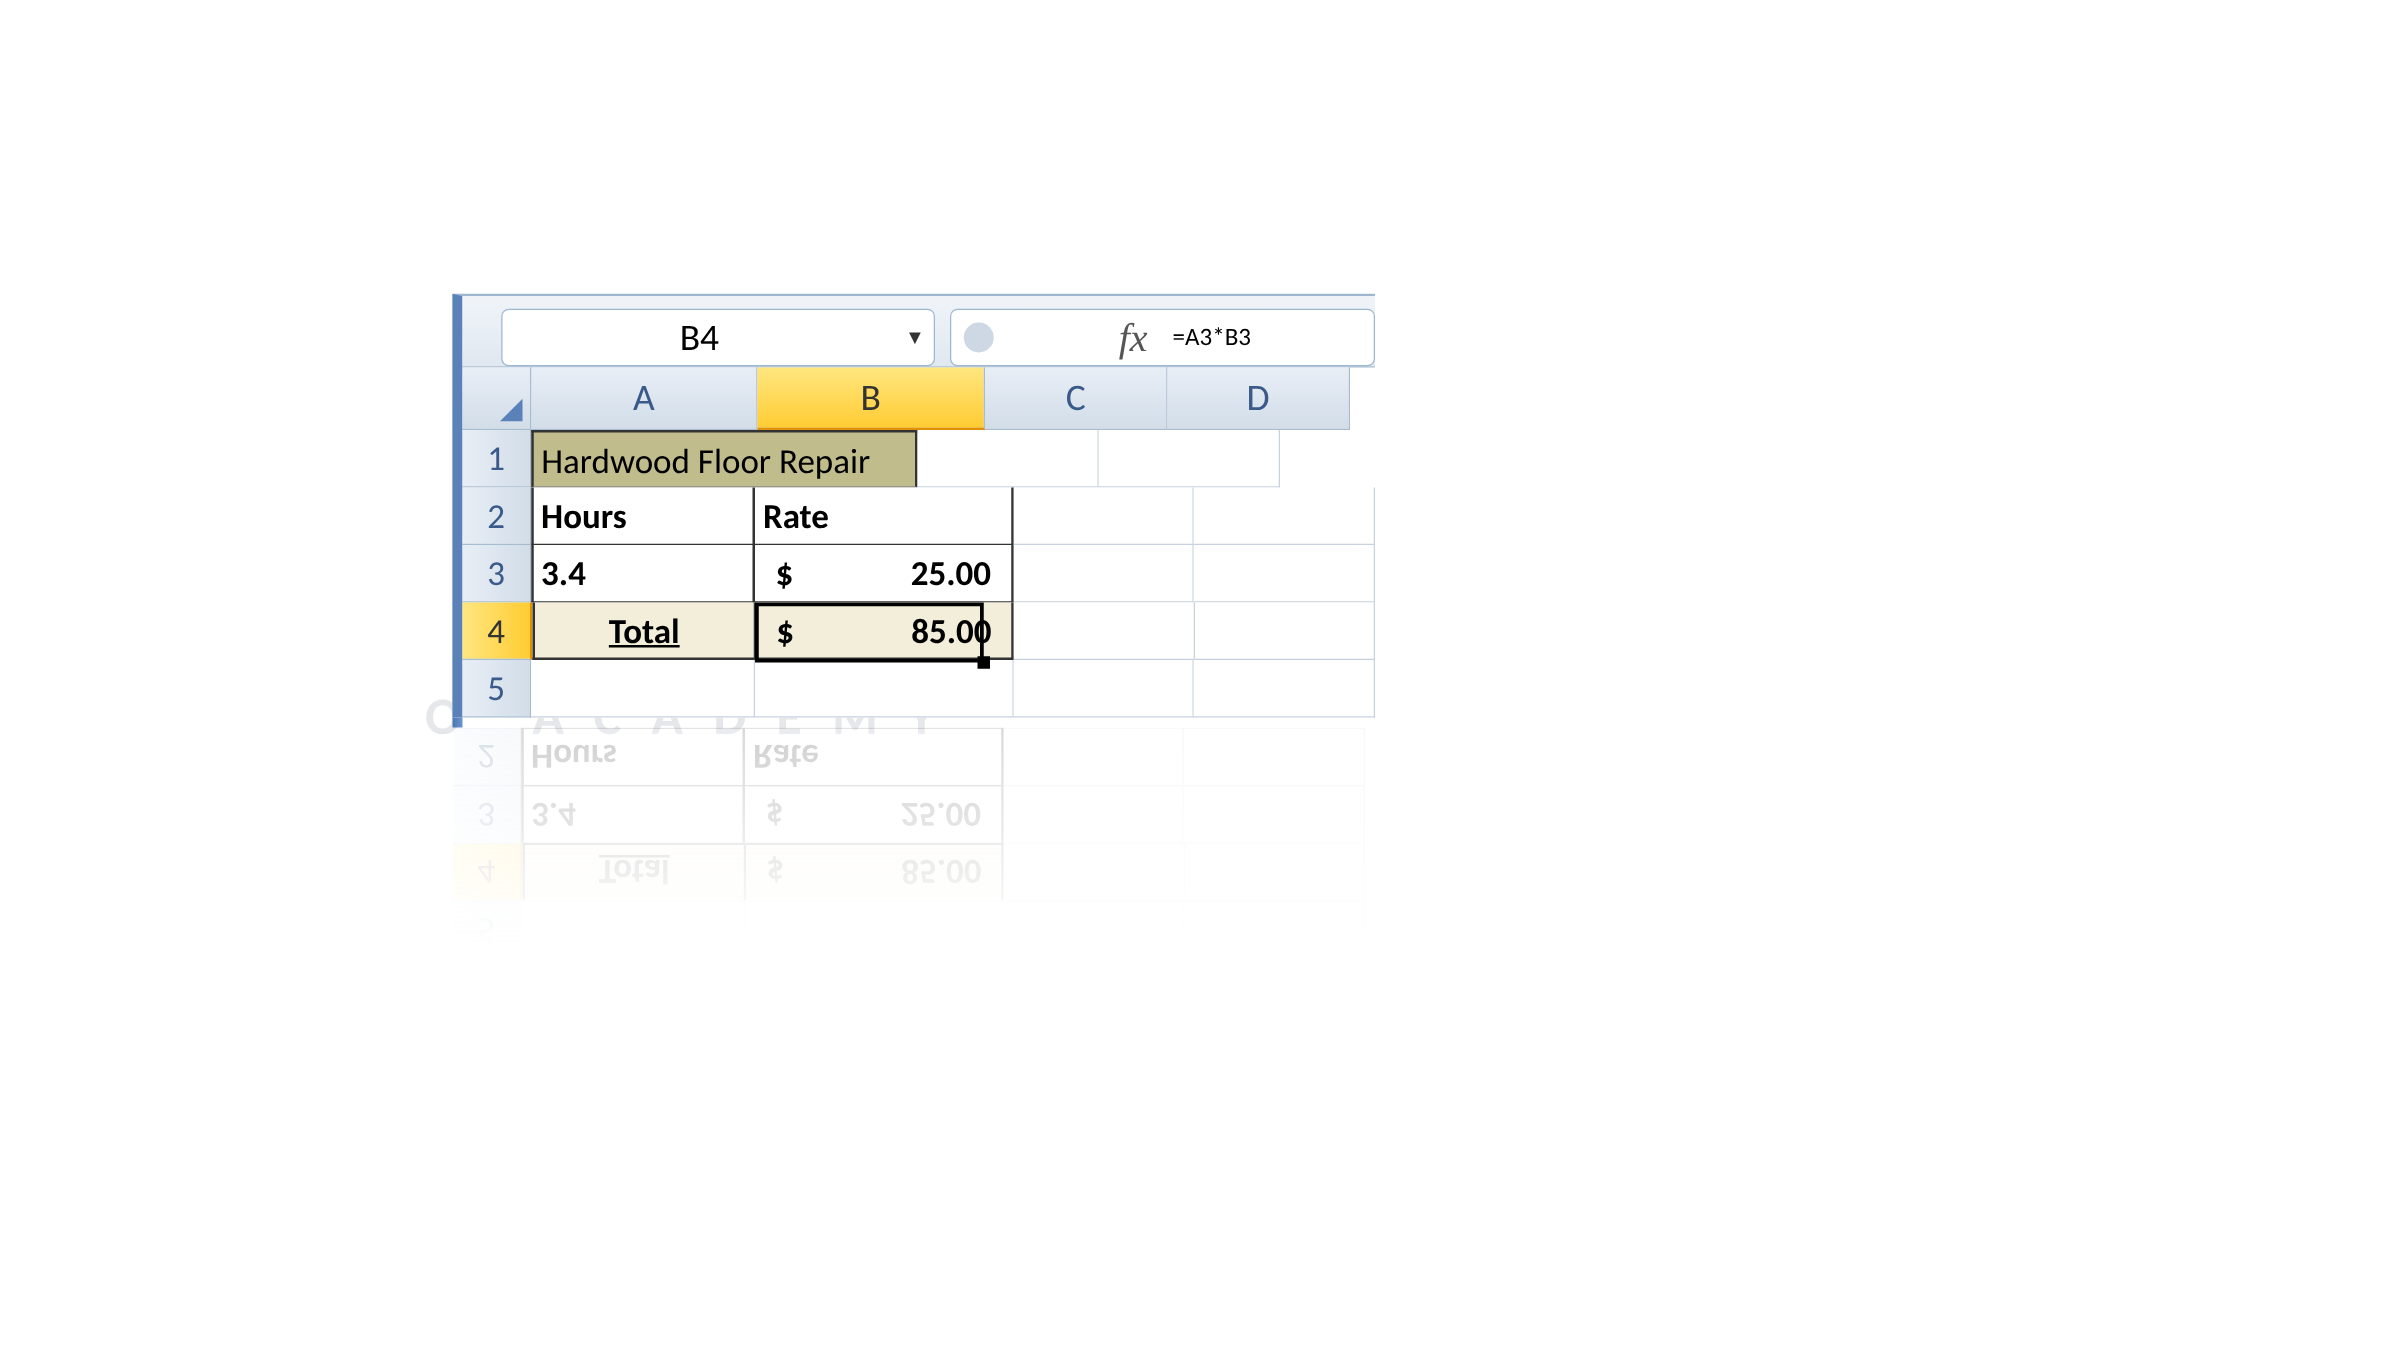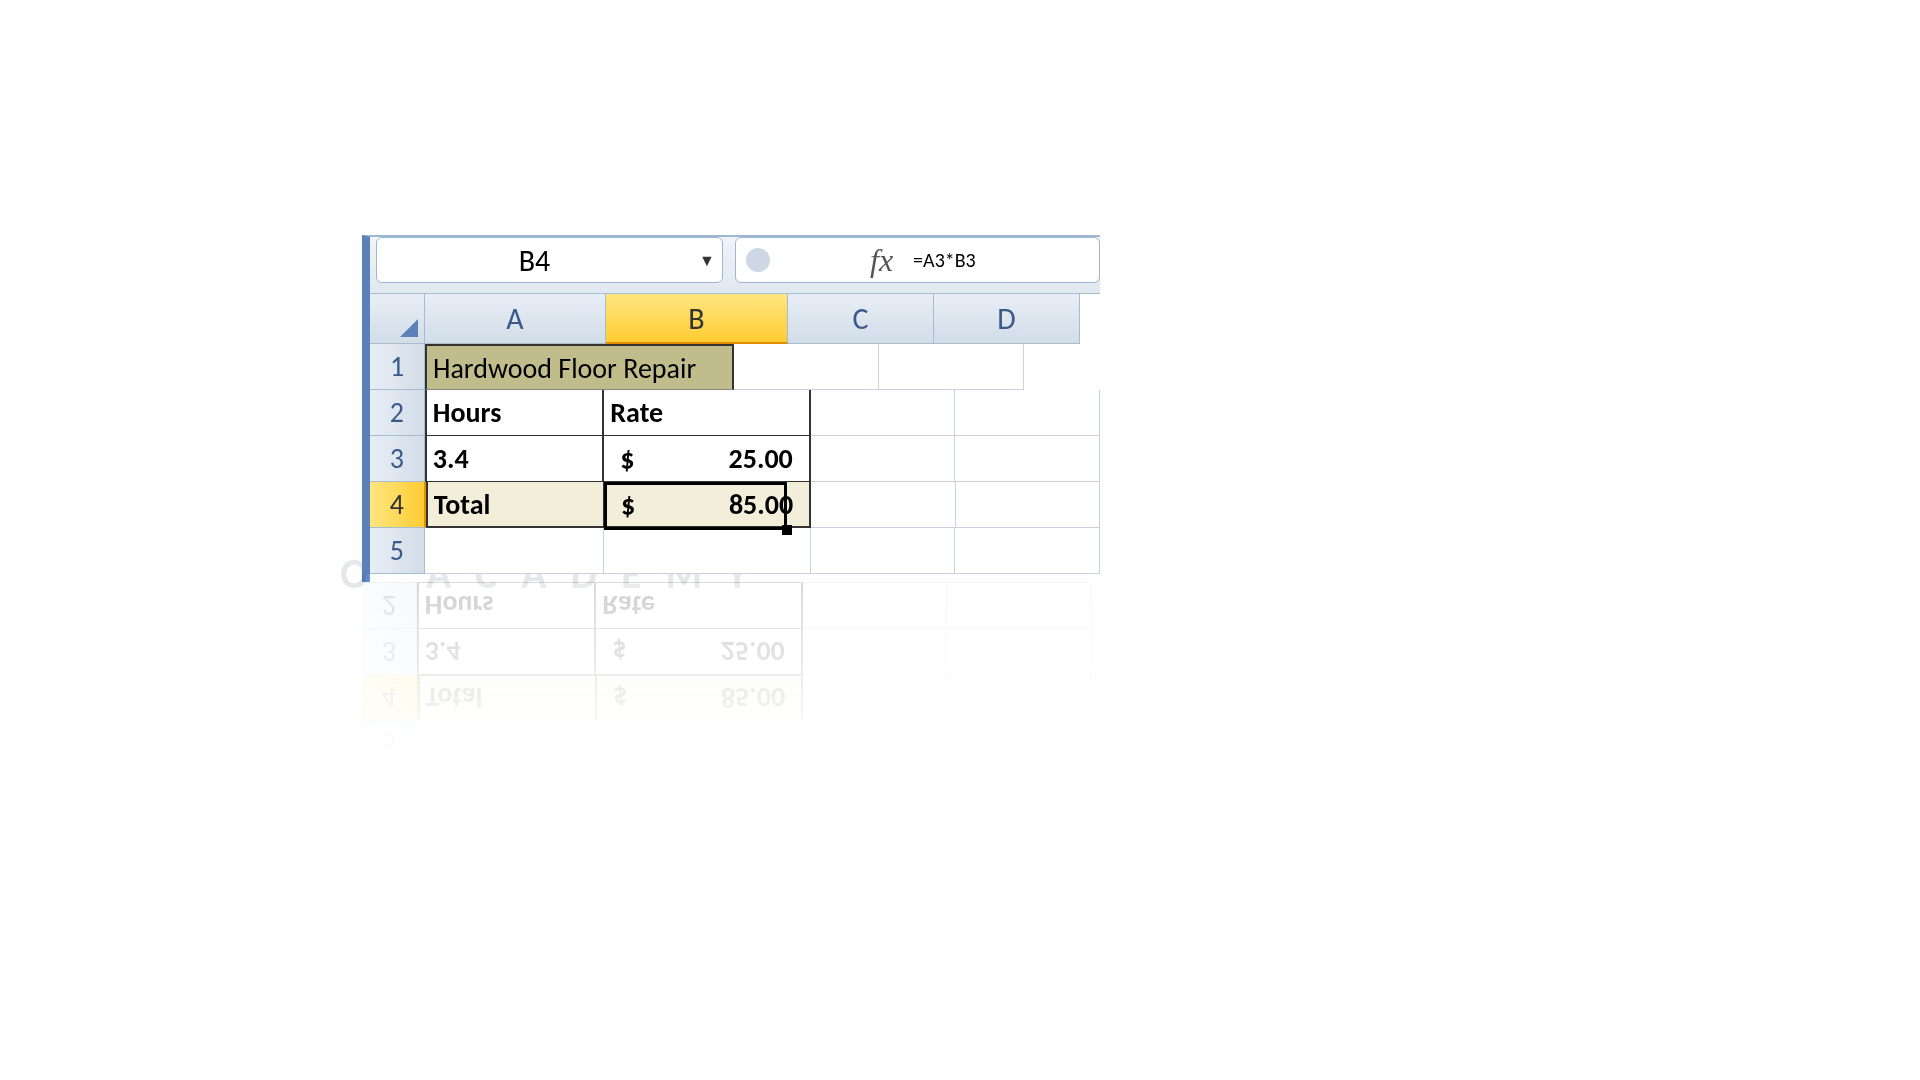--- a/index.html
+++ b/index.html
@@ -24,23 +24,24 @@
       position: absolute;
       left: 362px;
       top: 237px;
       width: 8px;
       height: 345px;
       background: linear-gradient(to right, #4a75b0 0%, #5a85c0 50%, #6a95d0 100%);
     }
     .formula-bar {
       height: 56px;
       display: flex;
-      align-items: flex-start;
+      align-items: flex-end;
       background: linear-gradient(to bottom, #f0f4f9, #e0e8f0);
       border-bottom: 1px solid #a8bcd0;
+      padding-left: 25px;
     }
     .namebox {
       width: 345px;
       height: 44px;
       margin-left: 6px;
       background: white;
       border: 1px solid #9db7d0;
       border-radius: 6px;
       display: flex;
       align-items: center;
@@ -183,24 +184,26 @@
     }
     .hdr-cell.colB { border-left: none; }
     .data-cell {
       border-left: 2px solid #333;
       border-right: 2px solid #333;
       border-bottom: 1px solid #333;
     }
     .data-cell.colB { border-left: none; }
     .total-label {
       font-weight: bold;
+      text-decoration: underline;
       background: #f2eeda;
       border-left: 2px solid #333;
       border-right: 2px solid #333;
       border-bottom: 2px solid #333;
+      text-align: center;
     }
     .total-value {
       background: #f2eeda;
       border-left: none;
       border-right: 2px solid #333;
       border-bottom: 2px solid #333;
     }
     .currency {
       display: flex;
       justify-content: space-between;

